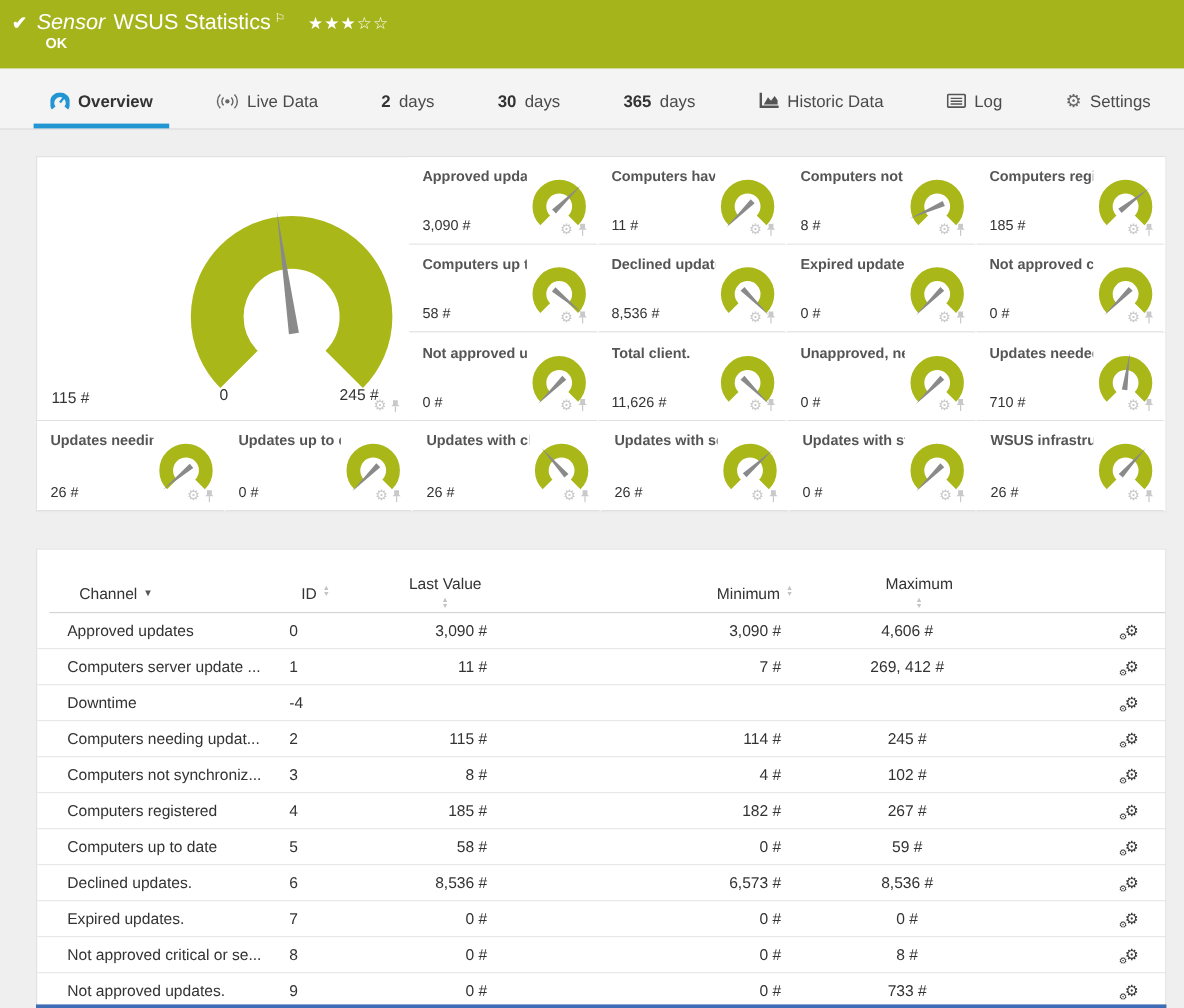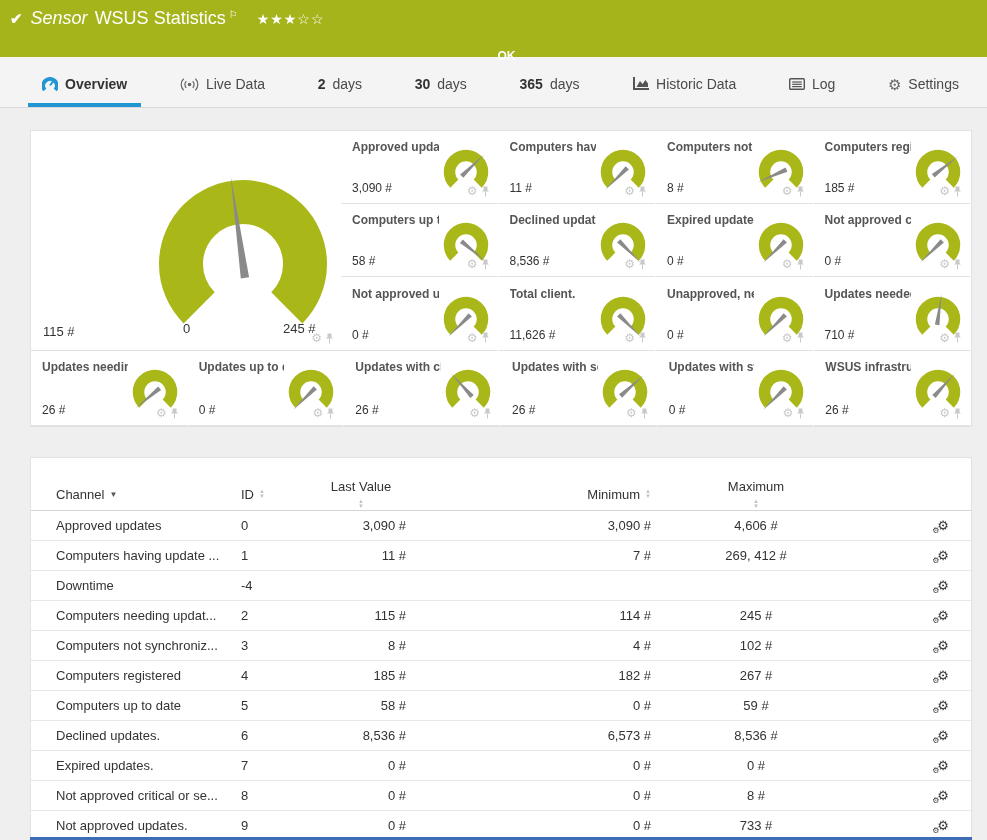--- a/index.html
+++ b/index.html
@@ -8,21 +8,21 @@
 
   
   .sensor-header { background:#a6b41c; color:#fff; height:57px; padding:8px 12px 0 10px; position:relative; }
   .header-line { display:flex; align-items:center; }
   .check-icon { font-size:15px; font-weight:bold; margin-right:8px; }
   .sensor-type { font-style:italic; font-size:18px; margin-right:7px; }
   .sensor-title { font-size:18px; }
   .flag-icon { font-size:10px; vertical-align:top; position:relative; top:-4px; left:3px; cursor:pointer; }
   .stars { margin-left:22px; font-size:14px; letter-spacing:1px; cursor:pointer; }
   .star { color:#fff; }
-  .status-text { font-size:12px; font-weight:bold; margin:20px 0 0 28px;text-align:center; }
+  .status-text { font-size:12px; font-weight:bold; margin:0 0 0 28px; }
 
   
   .tabs { background:#f4f4f4; display:flex; align-items:stretch; justify-content:space-between;
           padding:12px 14px 0 28px; border-bottom:1px solid #d9d9d9; height:51px; }
   .tab { display:flex; align-items:center; gap:7px; padding:6px 14px 10px 14px; font-size:14px; color:#4a4a4a;
          cursor:pointer; border-bottom:4px solid transparent; white-space:nowrap; }
   .tab.active { border-bottom-color:#2196d3; color:#333; font-weight:bold; }
   .tab .tab-num { font-weight:bold; color:#333; }
   .tab .tab-icon { display:inline-flex; align-items:center; }
   .tab .gear-glyph { font-size:15px; color:#666; line-height:1; }
@@ -51,21 +51,21 @@
   .arc-big { stroke-width:44px; }
   .needle { fill:#8a8a8a; }
   .axis-label { position:absolute; font-size:13px; color:#333; }
   .axis-min { left:152px; top:190px; }
   .axis-max { left:252px; top:190px; }
   .tile-icons { position:absolute; bottom:6px; right:7px; display:flex; align-items:center; gap:3px; }
   .mini-gear { font-size:12px; color:#c9c9c9; line-height:1; cursor:pointer; }
   .mini-pin { cursor:pointer; }
   .trow { display:grid; grid-template-columns:185px 75px 145px 215px 185px 1fr; align-items:center;
           height:30px; border-bottom:1px solid #e8e8e8; padding:0 0 0 25px; font-size:13px; color:#333; }
-  .trow.head { height:33px; border-bottom:1px solid #d5d5d5; color:#333; cursor:default; margin-top:14px; }
+  .trow.head { height:33px; border-bottom:1px solid #d5d5d5; color:#333; cursor:default; margin-top:14px;margin-left:10px; }
   .cell { white-space:nowrap; overflow:hidden; }
   .cell.c-last  { text-align:right; padding-right:55px; }
   .cell.c-min   { text-align:right; padding-right:25px; }
   .cell.c-max   { text-align:center; padding-right:25px; }
   .cell.c-gear  { text-align:right; padding-right:22px; }
   .hcell { display:flex; align-items:center; gap:5px; font-size:13px; cursor:pointer; }
   .hcell.right { justify-content:flex-end; }
   .hcell.c-last { padding-right:55px;flex-direction:column; } .hcell.c-min { padding-right:25px; } .hcell.c-max { padding-right:25px;flex-direction:column; }
   .sort-desc { font-size:8px; color:#555; }
   .sort-both { display:inline-flex; flex-direction:column; font-size:6px; color:#c3c3c3; line-height:5px; }
@@ -519,21 +519,21 @@
     <div class="cell c-id">0</div>
     <div class="cell c-last">3,090 #</div>
     <div class="cell c-min">3,090 #</div>
     <div class="cell c-max">4,606 #</div>
     <div class="cell c-gear">
       <span class="row-gear">⚙<span class="small-g">⚙</span></span>
     </div>
   </div>
 
   <div class="trow">
-    <div class="cell c-channel">Computers having update ...</div>
+    <div class="cell c-channel">Computers server update ...</div>
     <div class="cell c-id">1</div>
     <div class="cell c-last">11 #</div>
     <div class="cell c-min">7 #</div>
     <div class="cell c-max">269, 412 #</div>
     <div class="cell c-gear">
       <span class="row-gear">⚙<span class="small-g">⚙</span></span>
     </div>
   </div>
 
   <div class="trow">

